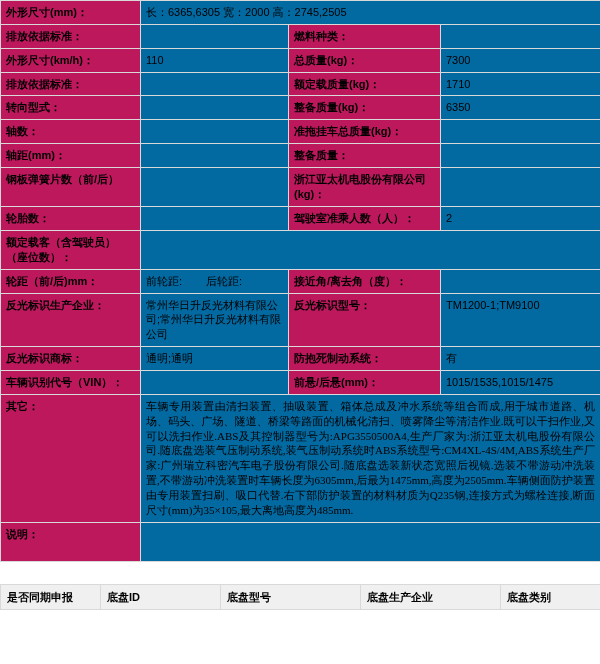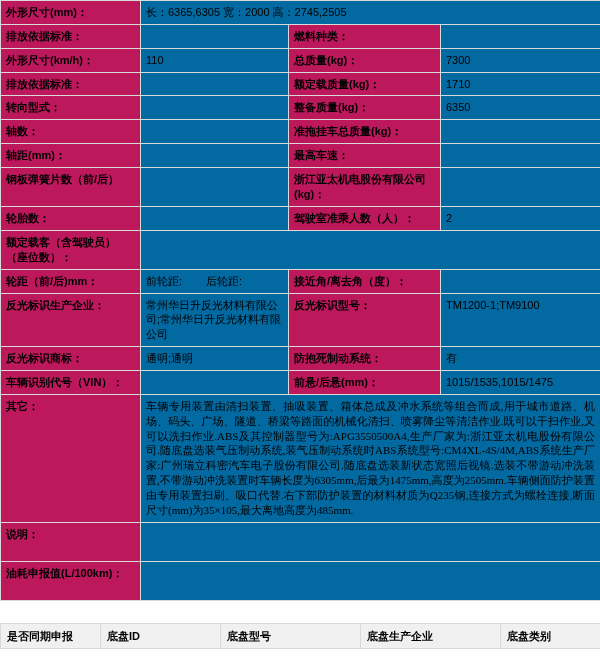--- a/index.html
+++ b/index.html
@@ -129,21 +129,21 @@
       </tr>
       <tr>
         <td class="label">轴数：</td>
         <td class="value"></td>
         <td class="label">准拖挂车总质量(kg)：</td>
         <td class="value"></td>
       </tr>
       <tr>
         <td class="label">轴距(mm)：</td>
         <td class="value"></td>
-        <td class="label">最高车速：</td>
+        <td class="label">整备质量：</td>
         <td class="value"></td>
       </tr>
       <tr>
         <td class="label tall">钢板弹簧片数（前/后）</td>
         <td class="value"></td>
         <td class="label">浙江亚太机电股份有限公司(kg)：</td>
         <td class="value"></td>
       </tr>
       <tr>
         <td class="label">轮胎数：</td>
@@ -180,24 +180,20 @@
         <td class="value"></td>
         <td class="label">前悬/后悬(mm)：</td>
         <td class="value">1015/1535,1015/1475</td>
       </tr>
       <tr>
         <td class="label">其它：</td>
         <td class="value multiline" colspan="3">车辆专用装置由清扫装置、抽吸装置、箱体总成及冲水系统等组合而成,用于城市道路、机场、码头、广场、隧道、桥梁等路面的机械化清扫、喷雾降尘等清洁作业.既可以干扫作业,又可以洗扫作业.ABS及其控制器型号为:APG3550500A4,生产厂家为:浙江亚太机电股份有限公司.随底盘选装气压制动系统,装气压制动系统时ABS系统型号:CM4XL-4S/4M,ABS系统生产厂家:广州瑞立科密汽车电子股份有限公司.随底盘选装新状态宽照后视镜.选装不带游动冲洗装置,不带游动冲洗装置时车辆长度为6305mm,后最为1475mm,高度为2505mm.车辆侧面防护装置由专用装置扫刷、吸口代替.右下部防护装置的材料材质为Q235钢,连接方式为螺栓连接,断面尺寸(mm)为35×105,最大离地高度为485mm.</td>
       </tr>
       <tr>
         <td class="label tall">说明：</td>
-        <td class="value" colspan="3"></td>
-      </tr>
-      <tr>
-        <td class="label tall">油耗申报值(L/100km)：</td>
         <td class="value" colspan="3"></td>
       </tr>
     </tbody>
   </table>
 
   <div class="gap"></div>
 
   <table class="chassis">
     <colgroup>
       <col class="ch-1">

